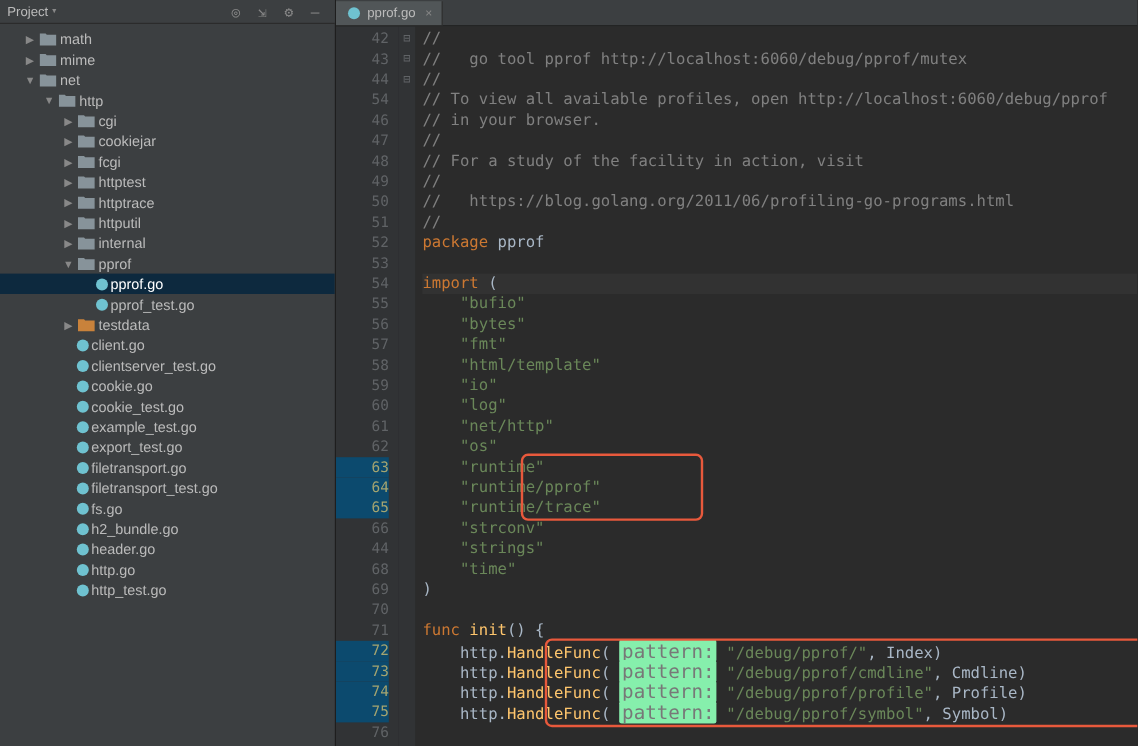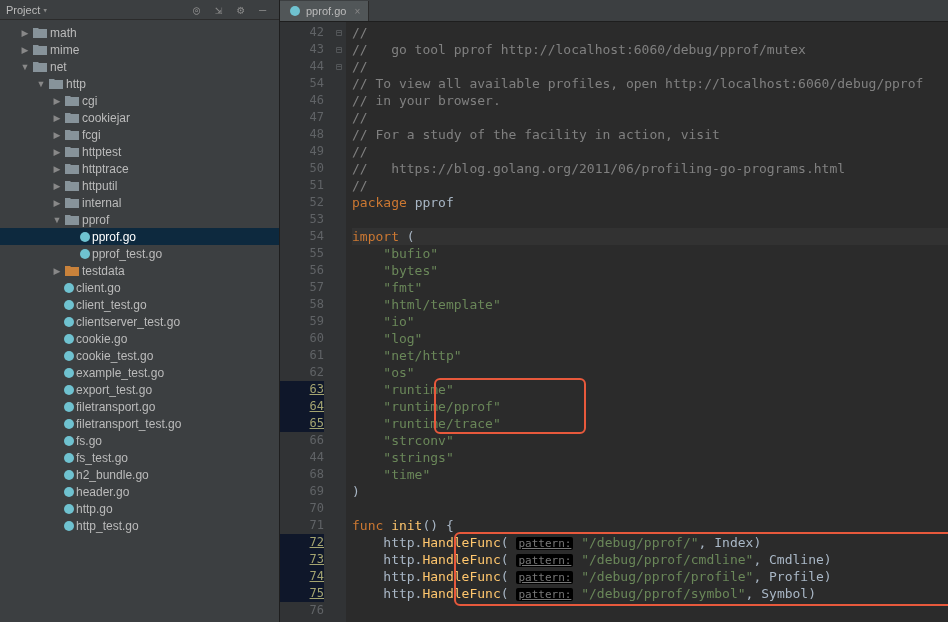--- a/index.html
+++ b/index.html
@@ -102,28 +102,28 @@
       white-space: pre;
       position: relative;
     }
     .line { height: 17px; }
     .hl-line { background: #323232; }
     .comment { color: #808080; }
     .keyword { color: #cc7832; }
     .string { color: #6a8759; }
     .func-name { color: #ffc66d; }
     .ident { color: #a9b7c6; }
-    .param-hint { color: #787878; background: #000000; border-radius: 2px; padding: 0 2px; font-size: 11px; text-decoration: underline; }
+    .param-hint { color: #787878; background: #86efac; border-radius: 2px; padding: 0 2px; font-size: 16px; }
     .callout {
       position: absolute;
       border: 2px solid #e8593c;
       border-radius: 6px;
       pointer-events: none;
     }
-    .gutter-hl { background: #0f172a; color: #a4a470; text-decoration: underline; }
+    .gutter-hl { background: #0c4a6e; color: #a4a470; }
     .folder-svg { fill: #87939a; }
     .folder-orange { fill: #c9823b; }
     .go-icon { display:inline-flex; align-items:center; justify-content:center; width:14px; height:14px; }
   </style>
 </head>
 <body>
 
 <div class="container">
   <div class="sidebar">
     <div class="sidebar-header">
@@ -255,29 +255,20 @@
           </span>
           <span>client.go</span>
         </div>
         <div class="tree-item indent-3">
           <span class="arrow"></span>
           <span class="go-icon">
             <svg width="12" height="12" viewBox="0 0 12 12">
               <circle cx="6" cy="6" r="5" fill="#6fc2d0"></circle>
             </svg>
           </span>
-          <span>client_test.go</span>
-        </div>
-        <div class="tree-item indent-3">
-          <span class="arrow"></span>
-          <span class="go-icon">
-            <svg width="12" height="12" viewBox="0 0 12 12">
-              <circle cx="6" cy="6" r="5" fill="#6fc2d0"></circle>
-            </svg>
-          </span>
           <span>clientserver_test.go</span>
         </div>
         <div class="tree-item indent-3">
           <span class="arrow"></span>
           <span class="go-icon">
             <svg width="12" height="12" viewBox="0 0 12 12">
               <circle cx="6" cy="6" r="5" fill="#6fc2d0"></circle>
             </svg>
           </span>
           <span>cookie.go</span>
@@ -328,29 +319,20 @@
           <span>filetransport_test.go</span>
         </div>
         <div class="tree-item indent-3">
           <span class="arrow"></span>
           <span class="go-icon">
             <svg width="12" height="12" viewBox="0 0 12 12">
               <circle cx="6" cy="6" r="5" fill="#6fc2d0"></circle>
             </svg>
           </span>
           <span>fs.go</span>
-        </div>
-        <div class="tree-item indent-3">
-          <span class="arrow"></span>
-          <span class="go-icon">
-            <svg width="12" height="12" viewBox="0 0 12 12">
-              <circle cx="6" cy="6" r="5" fill="#6fc2d0"></circle>
-            </svg>
-          </span>
-          <span>fs_test.go</span>
         </div>
         <div class="tree-item indent-3">
           <span class="arrow"></span>
           <span class="go-icon">
             <svg width="12" height="12" viewBox="0 0 12 12">
               <circle cx="6" cy="6" r="5" fill="#6fc2d0"></circle>
             </svg>
           </span>
           <span>h2_bundle.go</span>
         </div>

